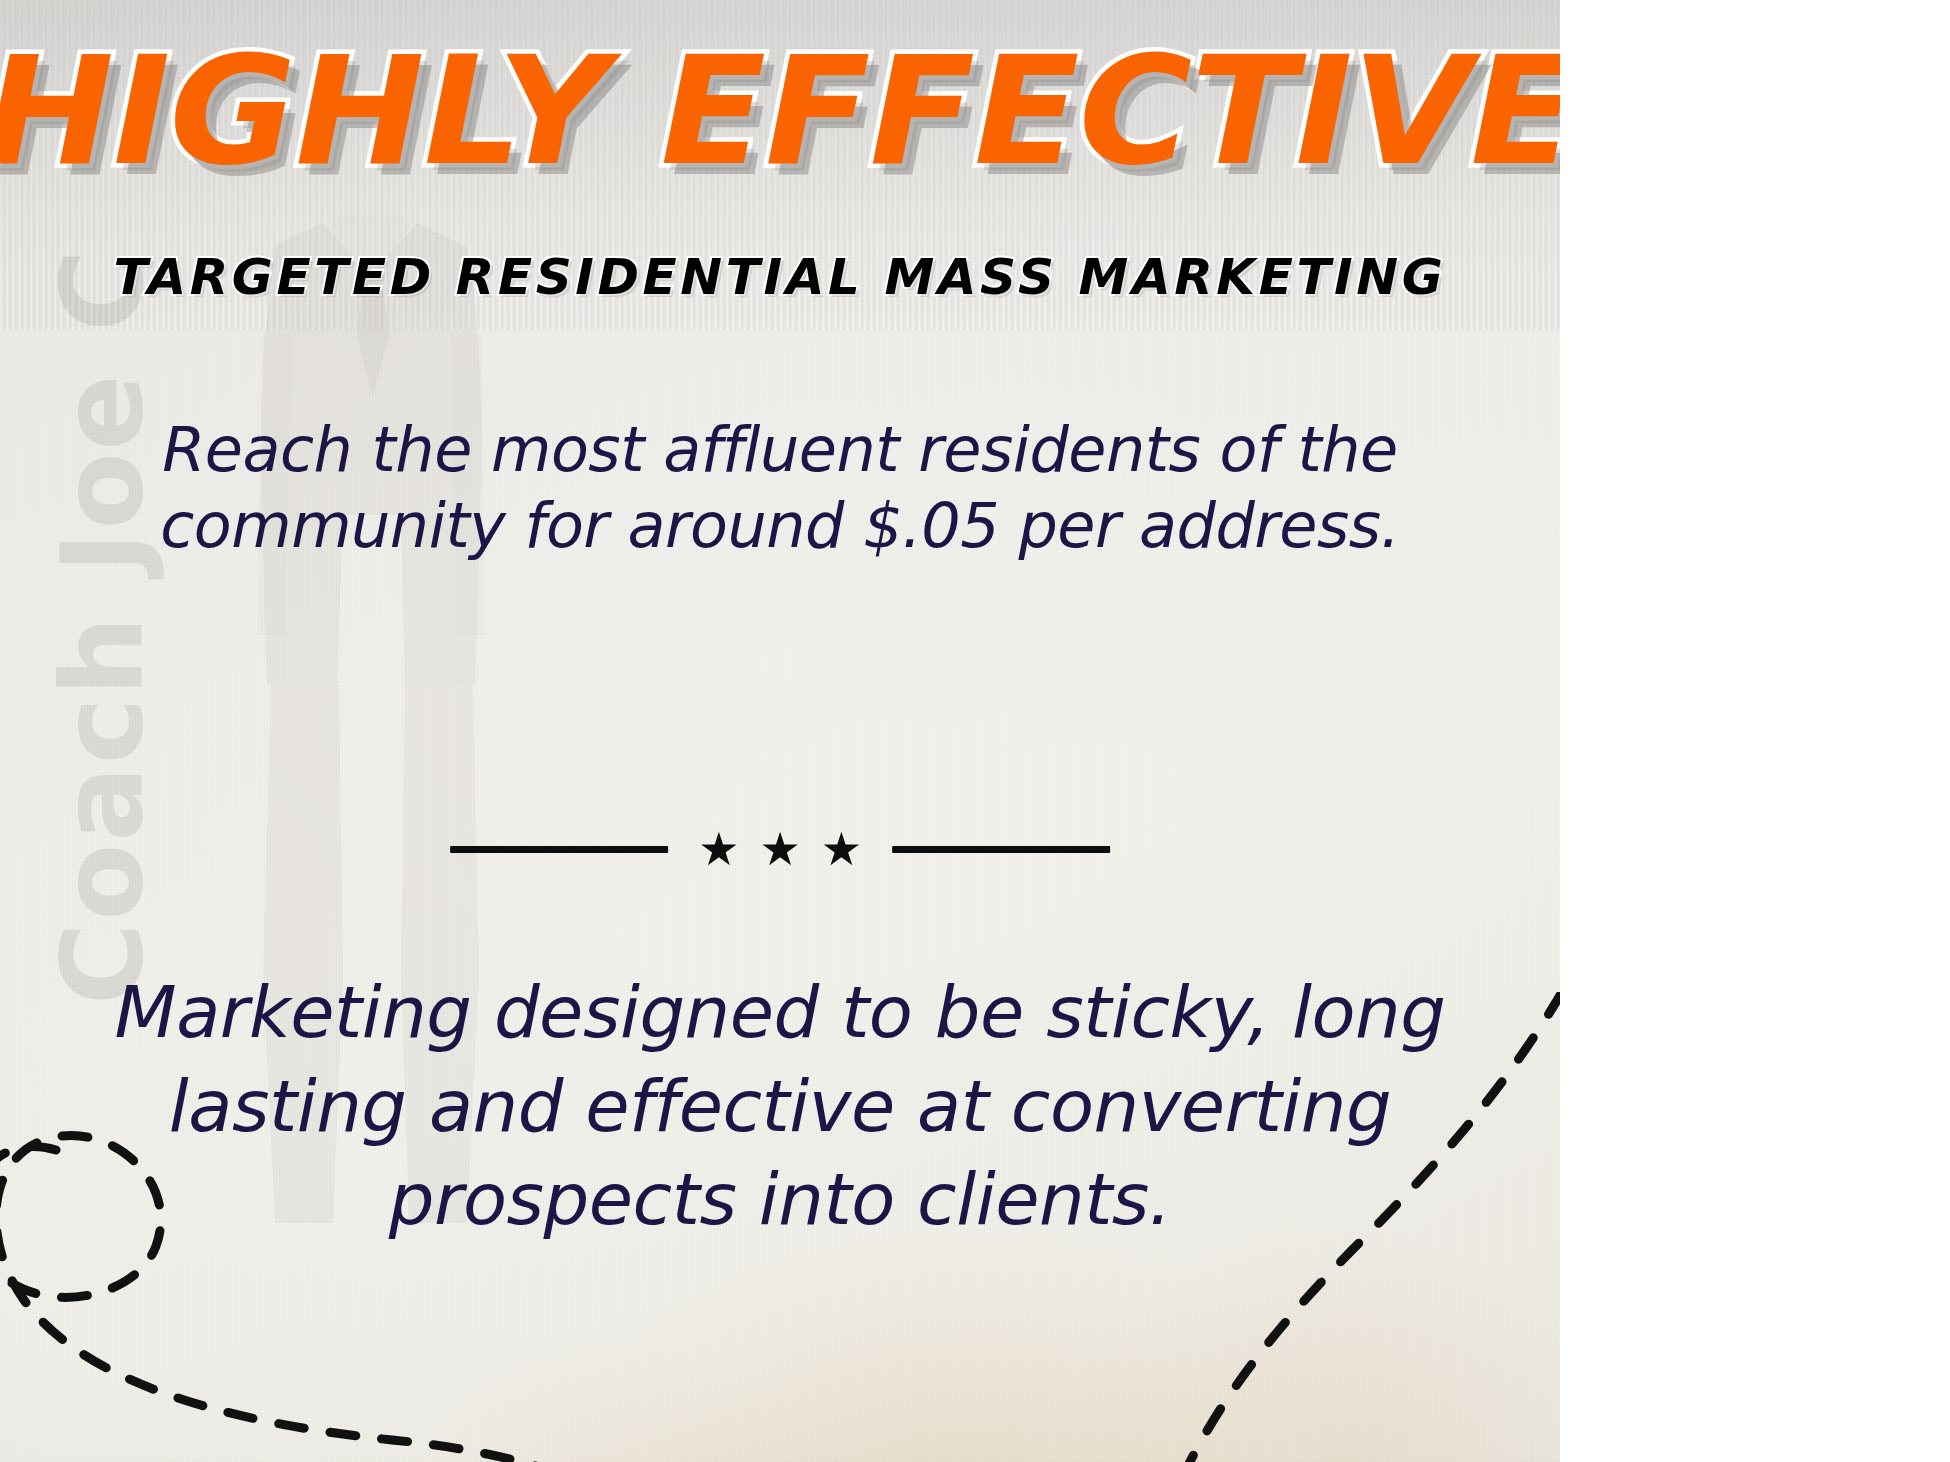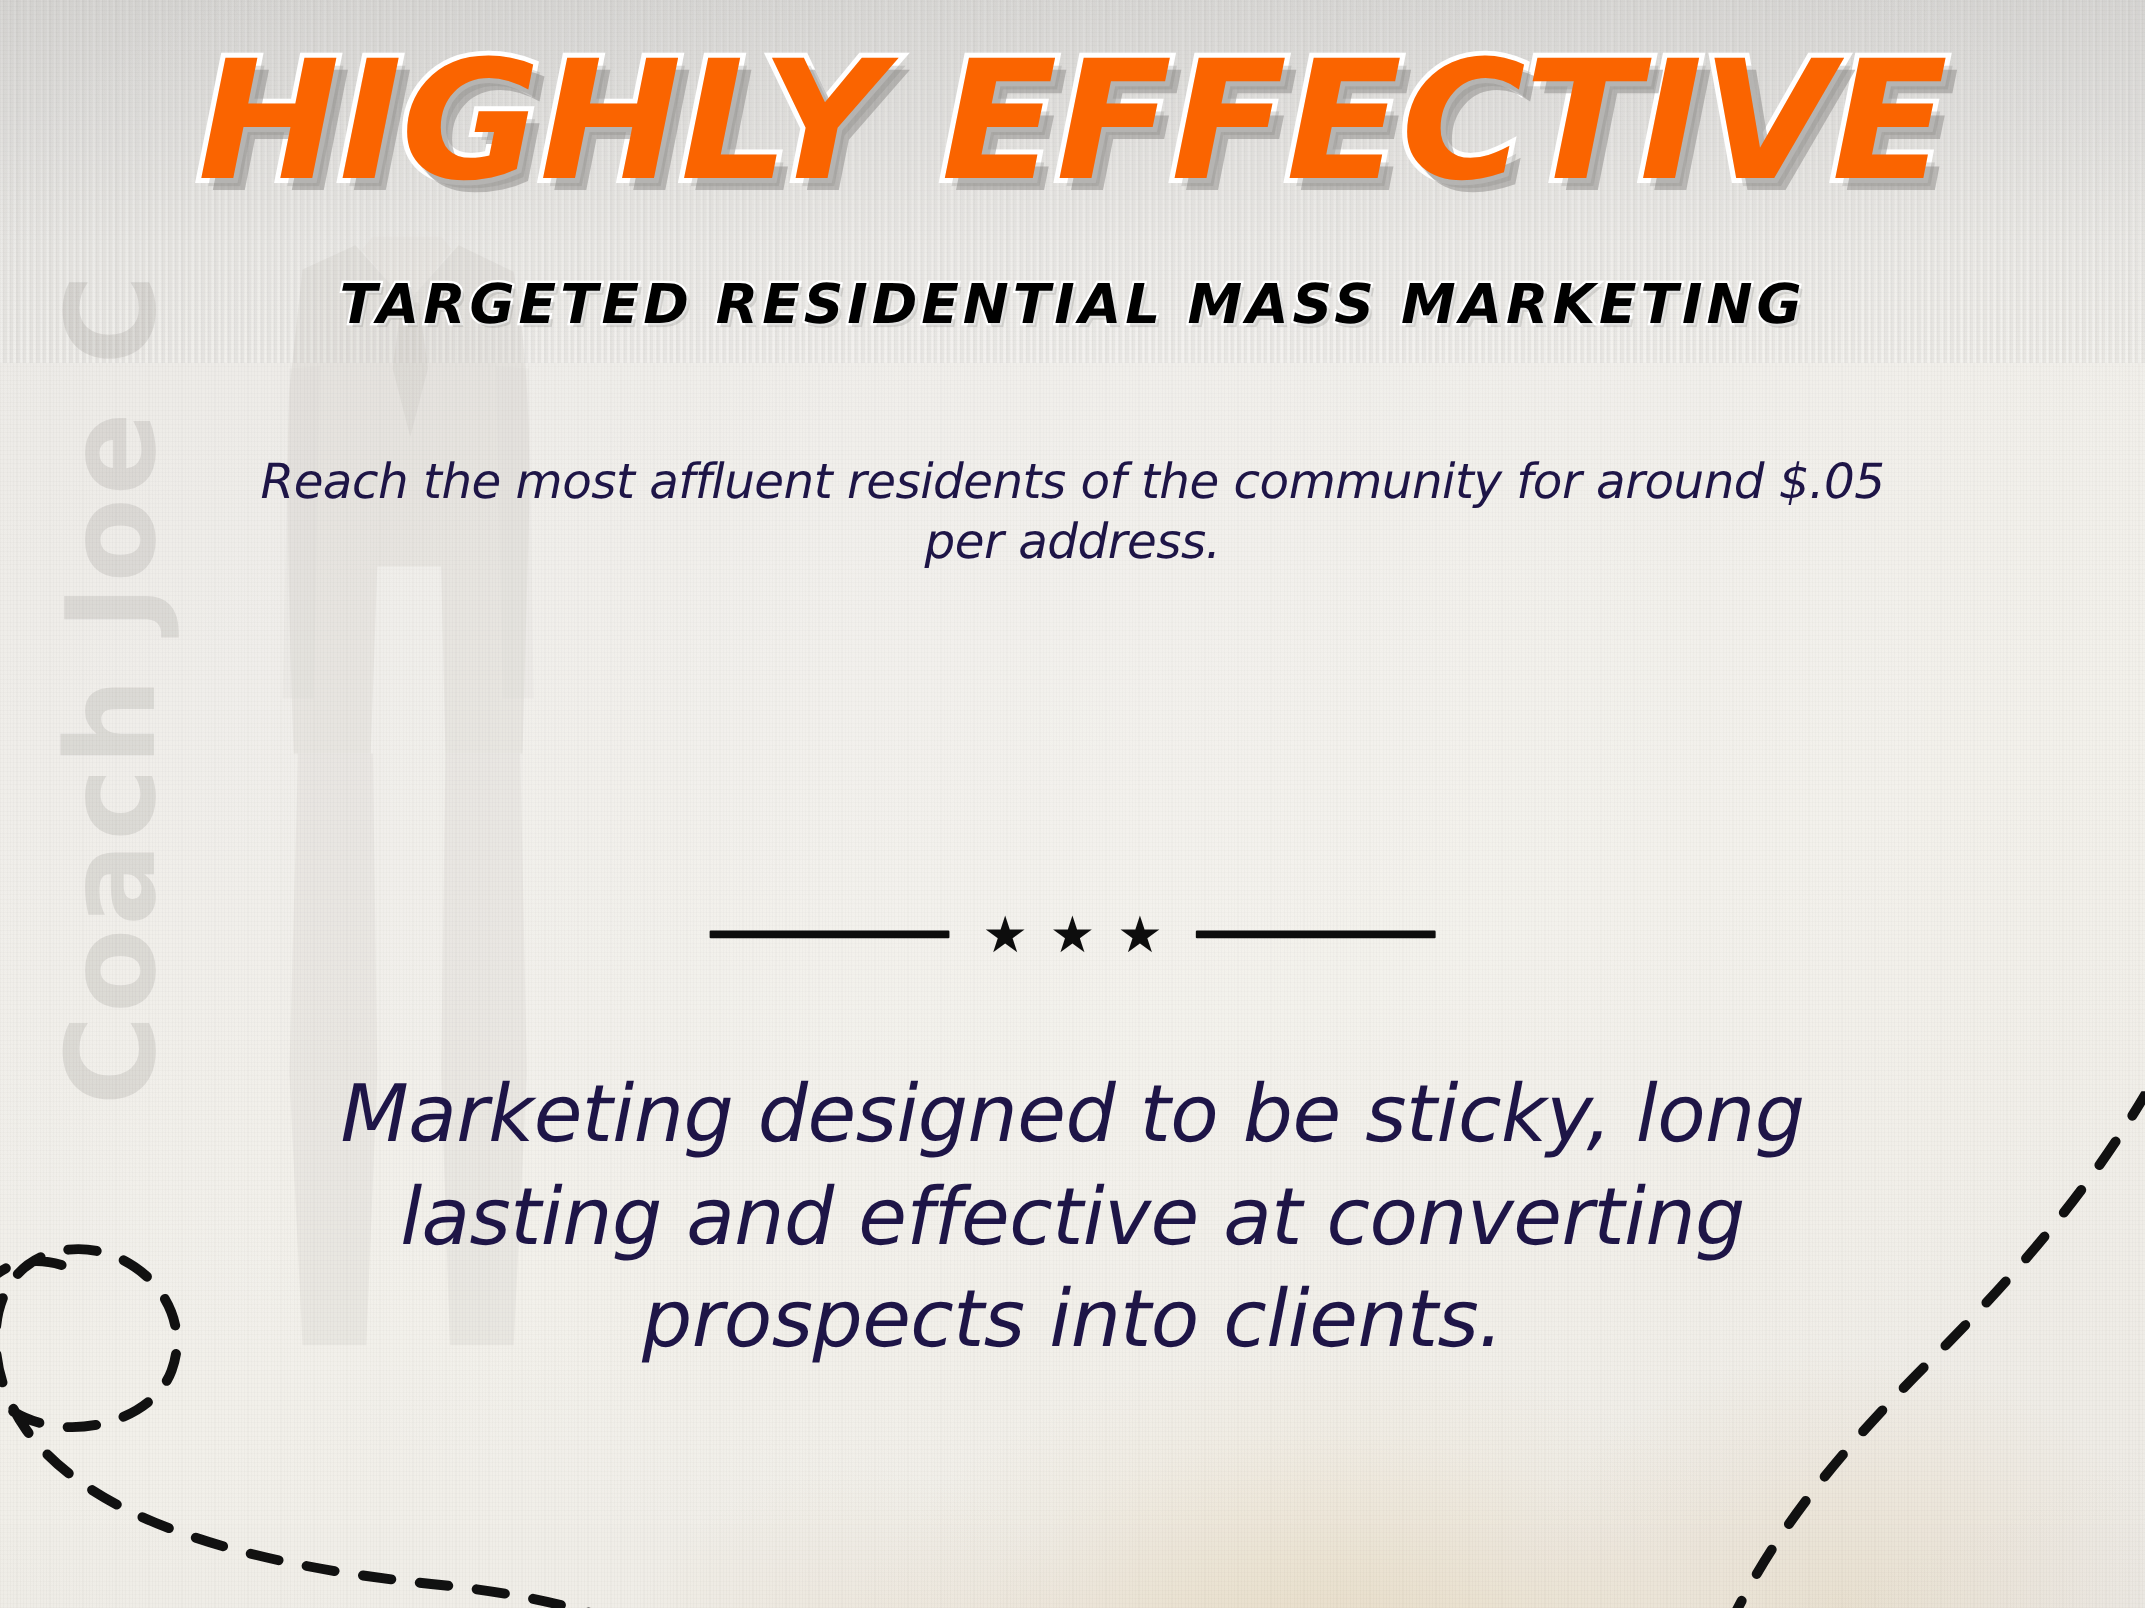--- a/index.html
+++ b/index.html
@@ -4,21 +4,21 @@
 <title>Highly Effective — Targeted Residential Mass Marketing</title>
 <style>
   html, body {
     margin: 0;
     padding: 0;
     background: #ffffff;
   }
 
   #poster {
     position: relative;
-    width: 1950px;
+    width: 1560px;
     height: 1462px;
     overflow: hidden;
     font-family: "Liberation Sans", sans-serif;
     background-color: #ebe9e5;
     text-decoration: underline;
   }
 
   
 
   .bg-base {
@@ -207,21 +207,21 @@
     letter-spacing: -0.5px;
     margin: 0;
   }
 
   .para-1 {
     position: absolute;
     left: 50%;
     transform: translateX(-50%);
     top: 412px;
     width: 1500px;
-    font-size: 44px;
+    font-size: 62px;
     line-height: 1.23;
   }
 
   .para-2 {
     position: absolute;
     left: 50%;
     transform: translateX(-50%);
     top: 966px;
     width: 1400px;
     font-size: 72px;

